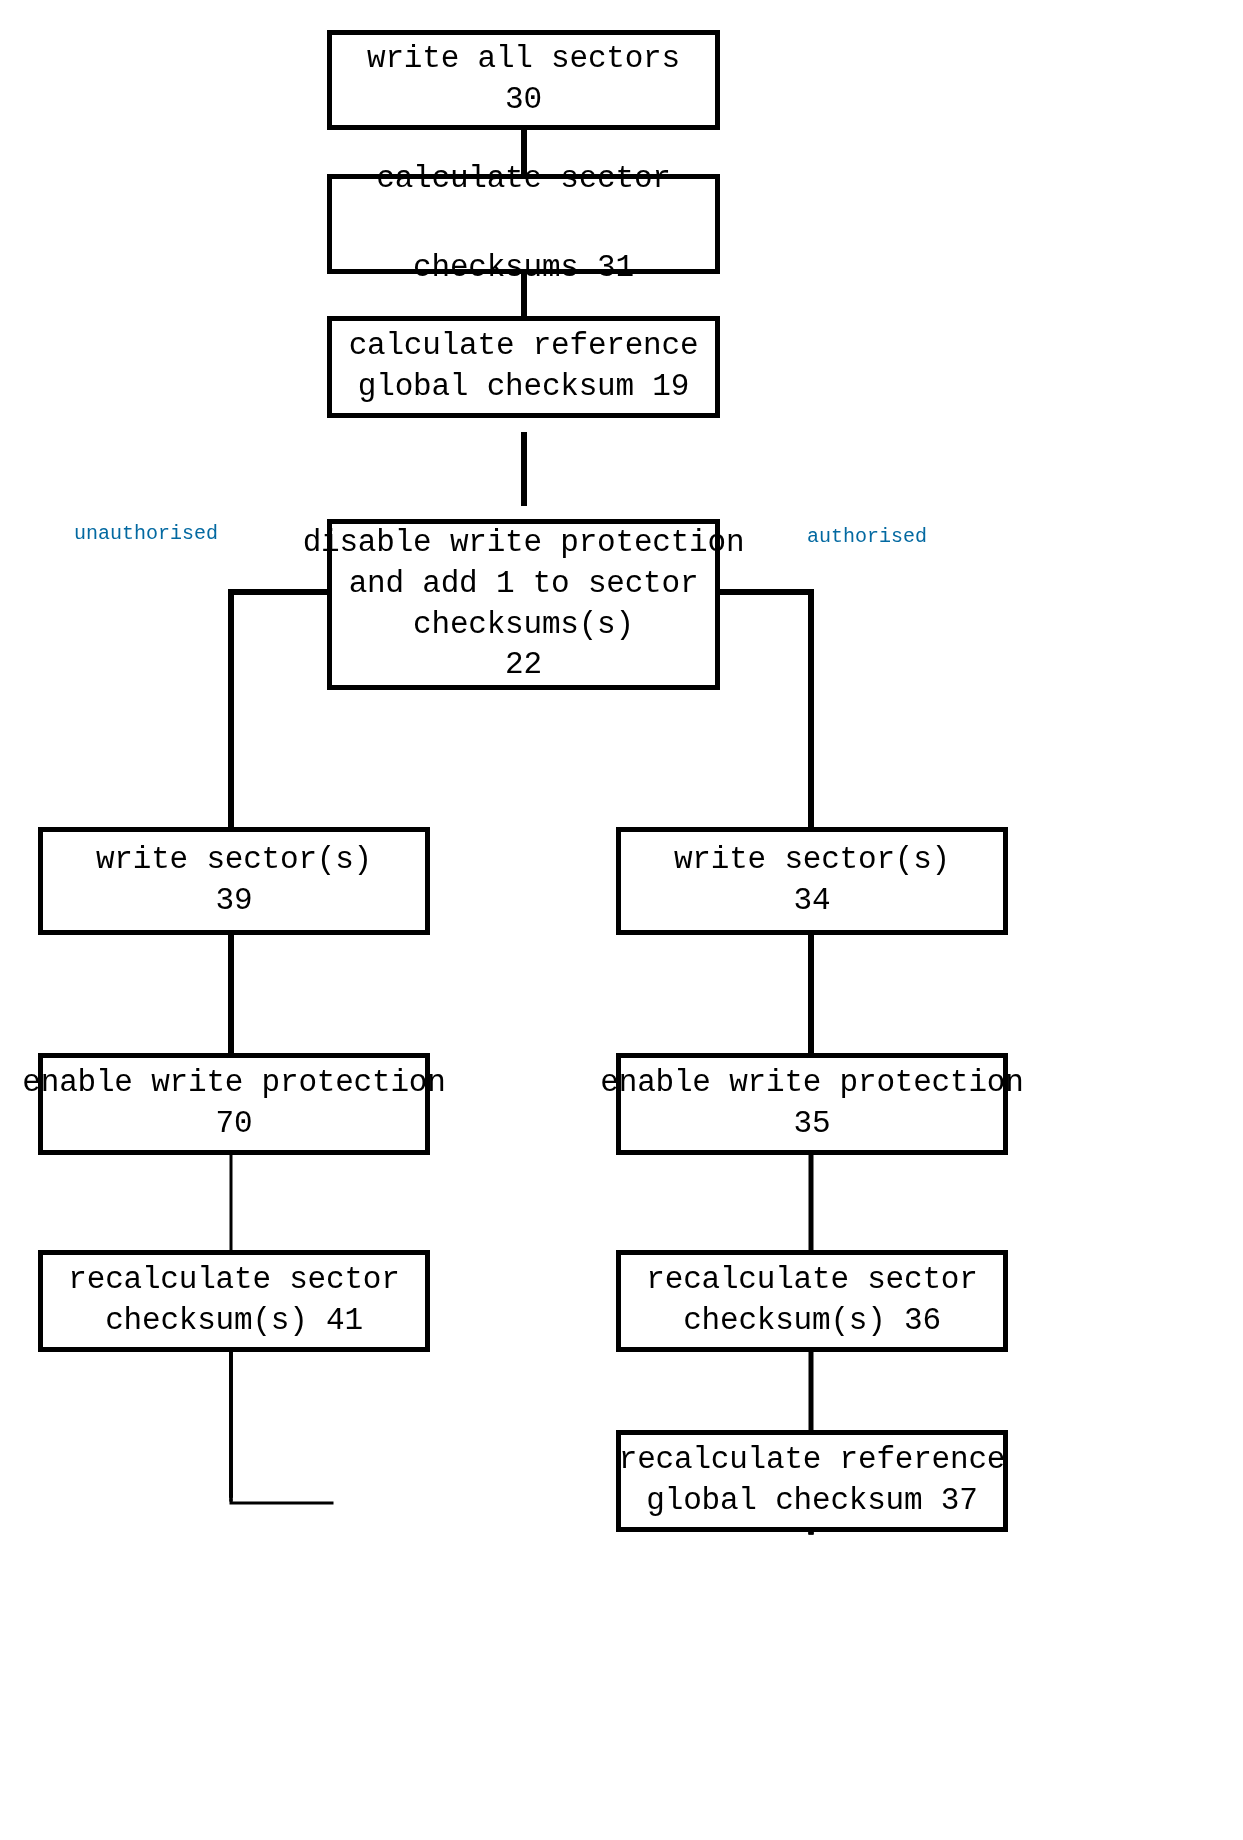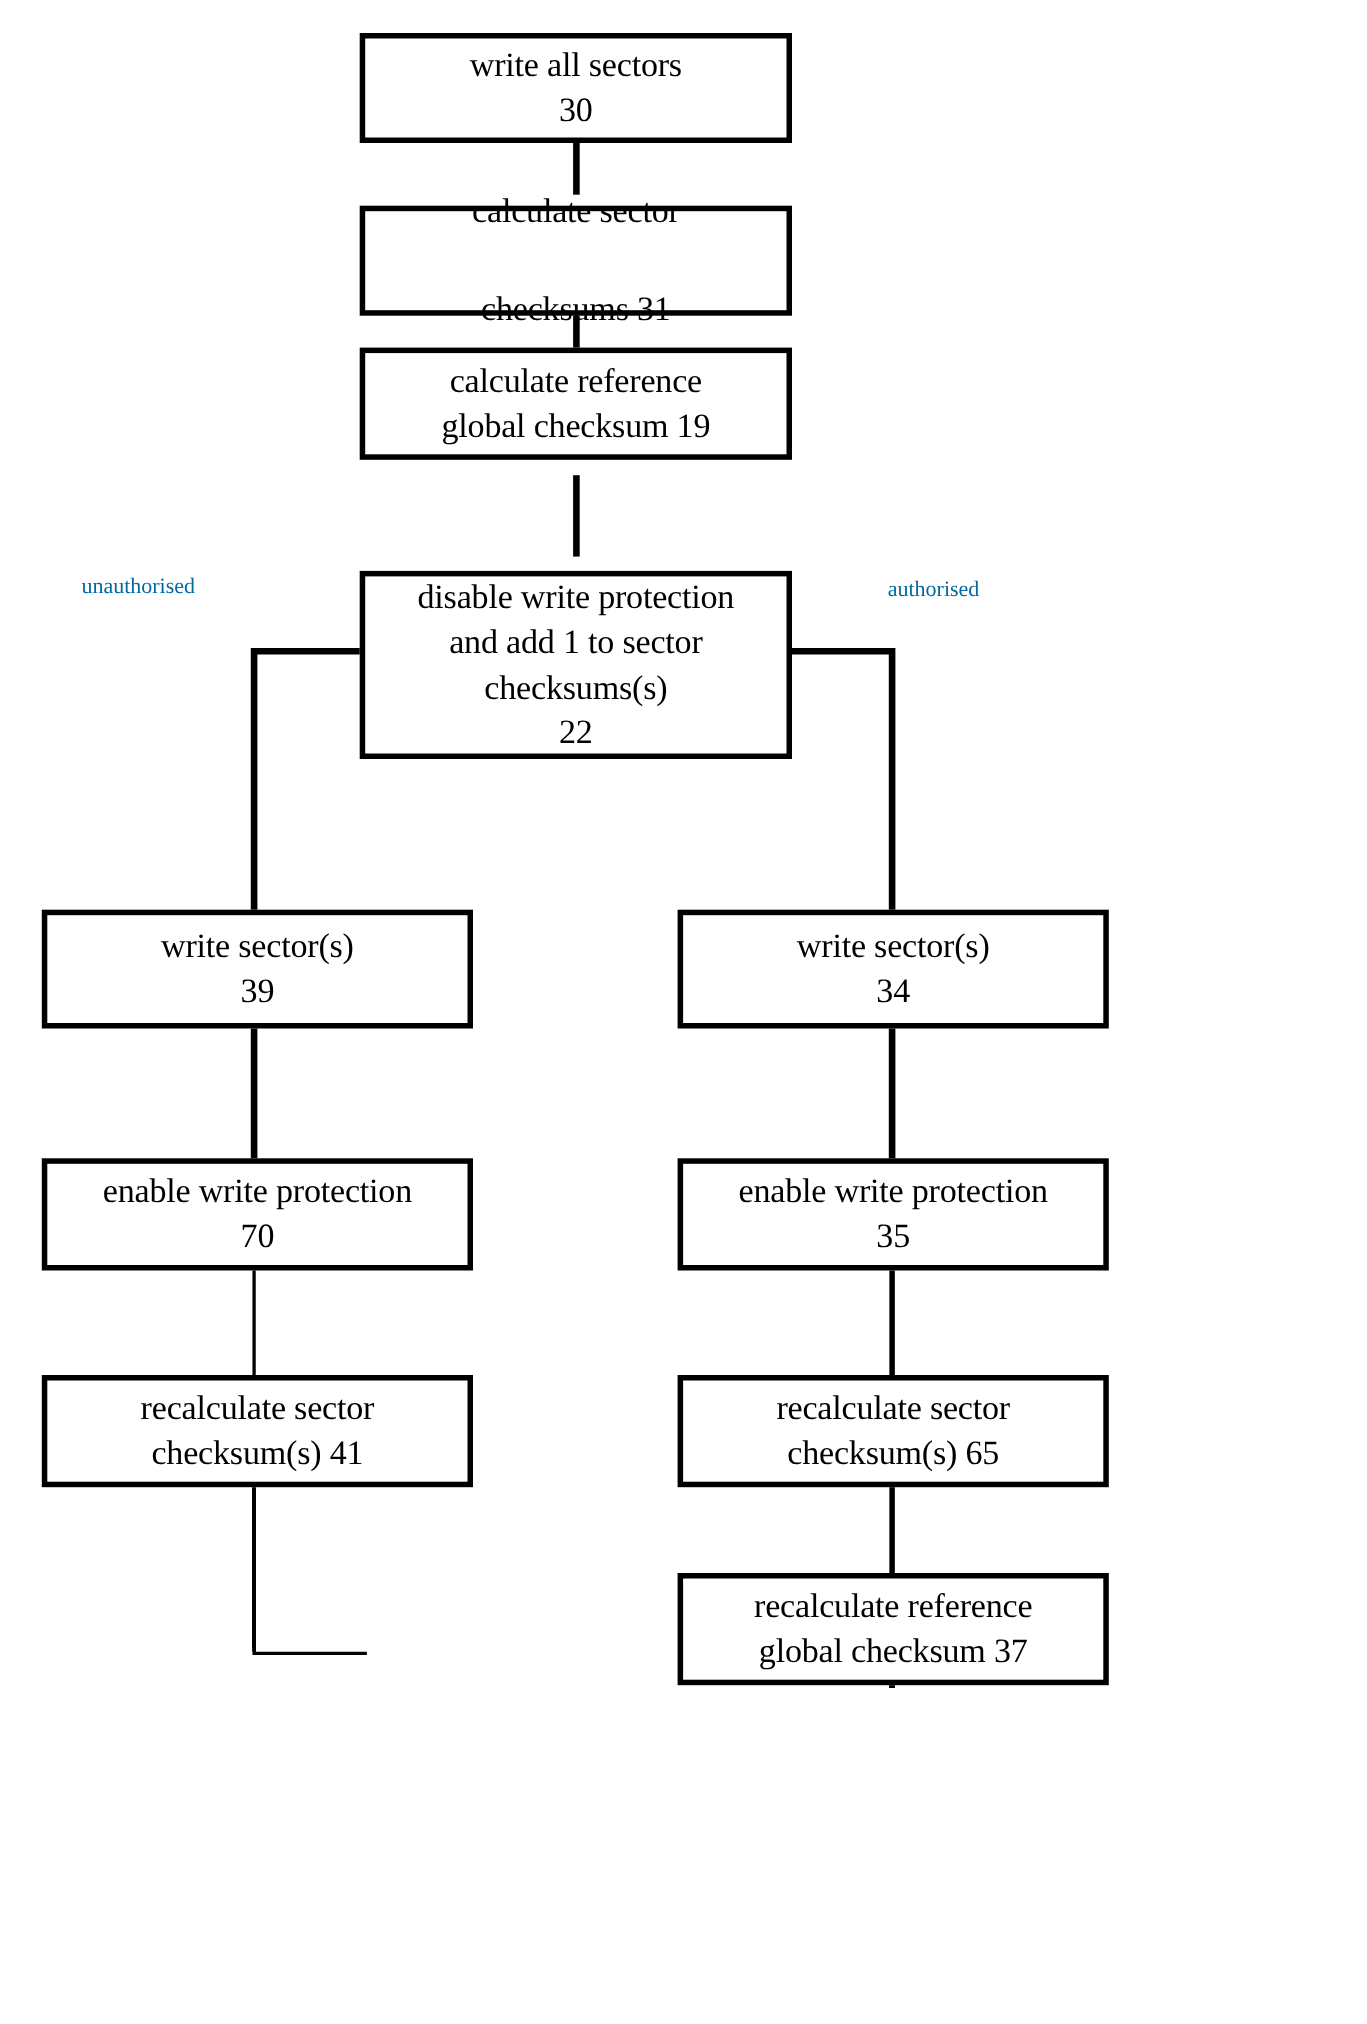--- a/index.html
+++ b/index.html
@@ -5,21 +5,21 @@
   html, body {
     margin: 0;
     padding: 0;
     background: #ffffff;
   }
   #canvas {
     position: relative;
     width: 1086px;
     height: 1840px;
     background: #ffffff;
-    font-family: Liberation Serif, serif;
+    font-family: Liberation Mono, monospace;
     overflow: hidden;
   }
   svg.wires {
     position: absolute;
     left: 0;
     top: 0;
     width: 1243px;
     height: 1840px;
     pointer-events: none;
   }
@@ -95,21 +95,21 @@
       <path d="M 811 1532 L 811 1503" stroke-width="5"></path>
       <path d="M 811 1532 L 811 1503 L 719 1503" stroke-width="5"></path>
     </g>
   </svg>
 
   <div class="node" style="left:327px; top:30px; width:393px; height:100px;">
     <span class="ln">write all sectors</span>
     <span class="ln">30</span>
   </div>
 
-  <div class="node" style="left:327px; top:187px; width:393px; height:100px;gap:48px;">
+  <div class="node" style="left:327px; top:174px; width:393px; height:100px;gap:48px;">
     <span class="ln">calculate sector</span>
     <span class="ln">checksums 31</span>
   </div>
 
   <div class="node" style="left:327px; top:316px; width:393px; height:102px;">
     <span class="ln">calculate reference</span>
     <span class="ln">global checksum 19</span>
   </div>
 
   <div class="node" style="left:327px; top:503px; width:393px; height:171px;margin-top:16px;">
@@ -143,21 +143,21 @@
     <span class="ln">34</span>
   </div>
 
   <div class="node" style="left:616px; top:1053px; width:392px; height:102px;">
     <span class="ln">enable write protection</span>
     <span class="ln">35</span>
   </div>
 
   <div class="node" style="left:616px; top:1250px; width:392px; height:102px;">
     <span class="ln">recalculate sector</span>
-    <span class="ln">checksum(s) 65</span>
+    <span class="ln">checksum(s) 36</span>
   </div>
 
   <div class="node" style="left:616px; top:1430px; width:392px; height:102px;">
     <span class="ln">recalculate reference</span>
     <span class="ln">global checksum 37</span>
   </div>
 
 
 </div>
 

